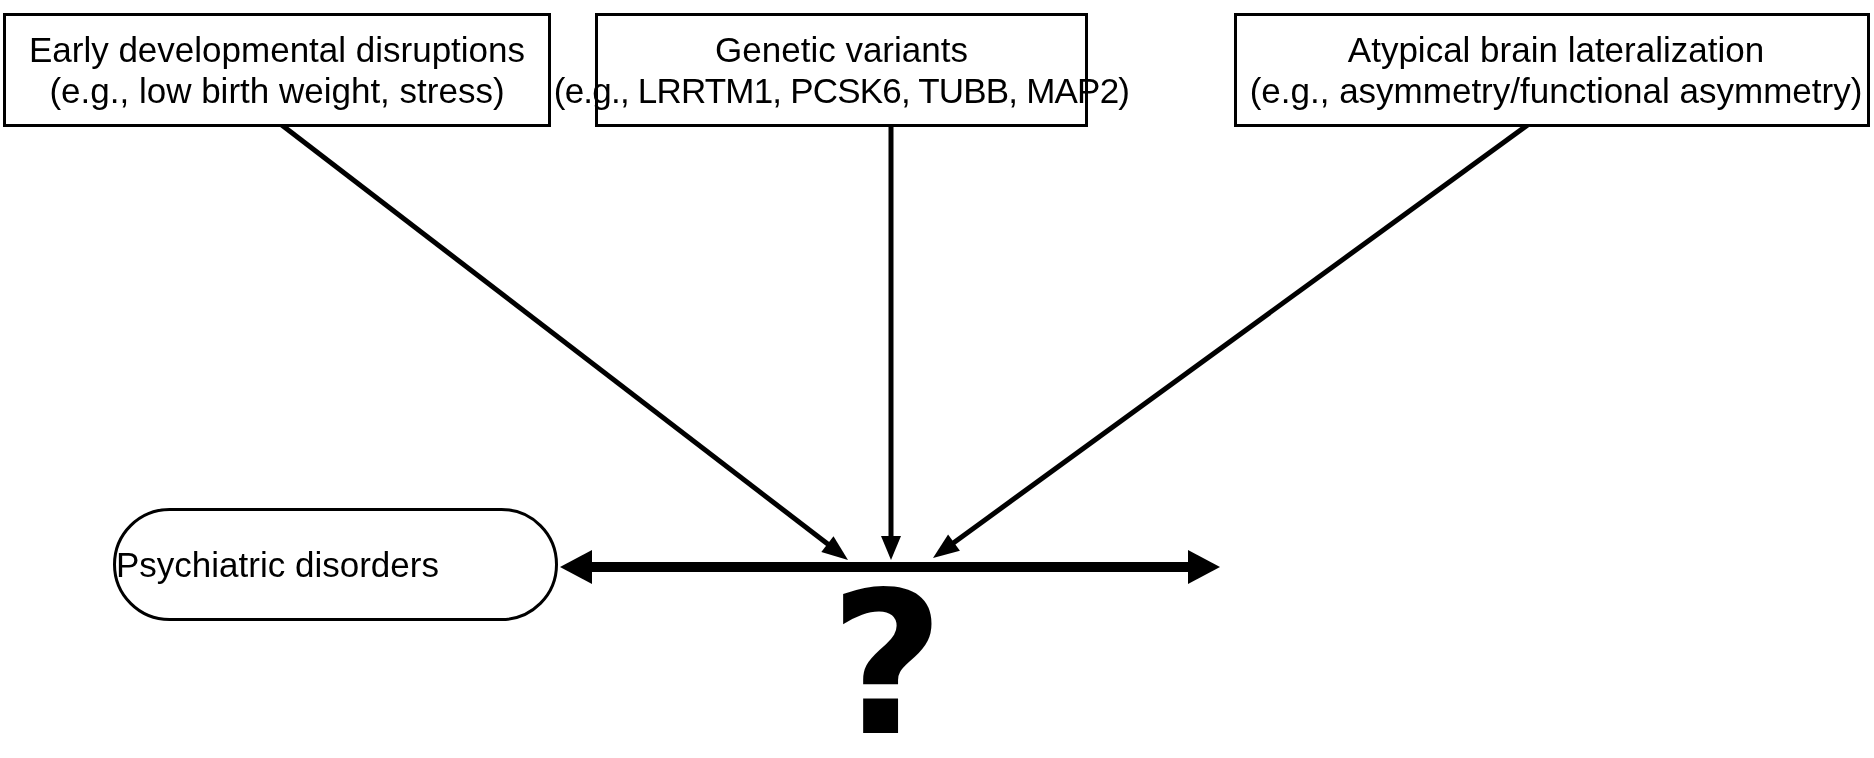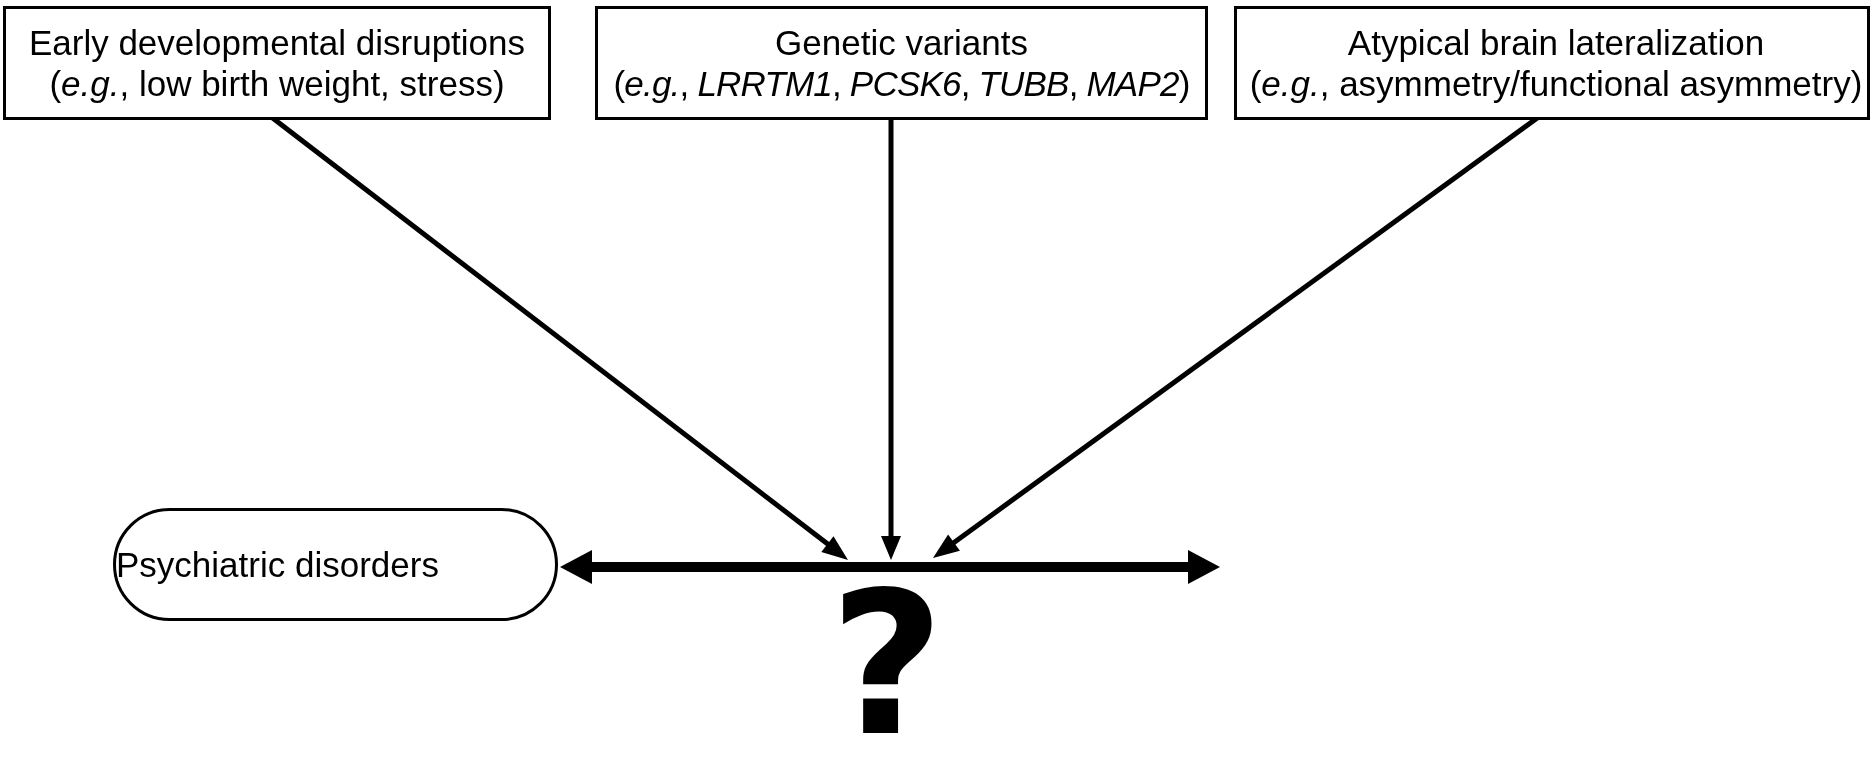--- a/index.html
+++ b/index.html
@@ -20,41 +20,41 @@
   }
   .arrows{
     position:absolute;
     left:0;top:0;
     width:1874px;height:758px;
     color:var(--line);
     z-index:0;
   }
   .box{
     position:absolute;
-    top:6px;
+    top:13px;
     height:114px;
     border:3px solid var(--line);
     background:var(--bg);
     display:flex;
     flex-direction:column;
     justify-content:center;
     align-items:center;
     text-align:center;
     z-index:1;
   }
   .box-line{
     font-size:35px;
     line-height:41px;
     white-space:nowrap;
   }
   .box1{left:3px;width:548px;}
-  .box2{left:595px;width:613px;}
+  .box2{left:595px;width:493px;}
   .box3{left:1234px;width:636px;padding-left:8px;}
   .tight{letter-spacing:-0.8px;}
-  .it{font-style:italic;}
+  .it{}
   .pill{
     position:absolute;
     top:508px;
     height:113px;
     border:3px solid var(--line);
     border-radius:57px;
     background:var(--bg);
     display:flex;
     align-items:center;
     font-size:35px;

